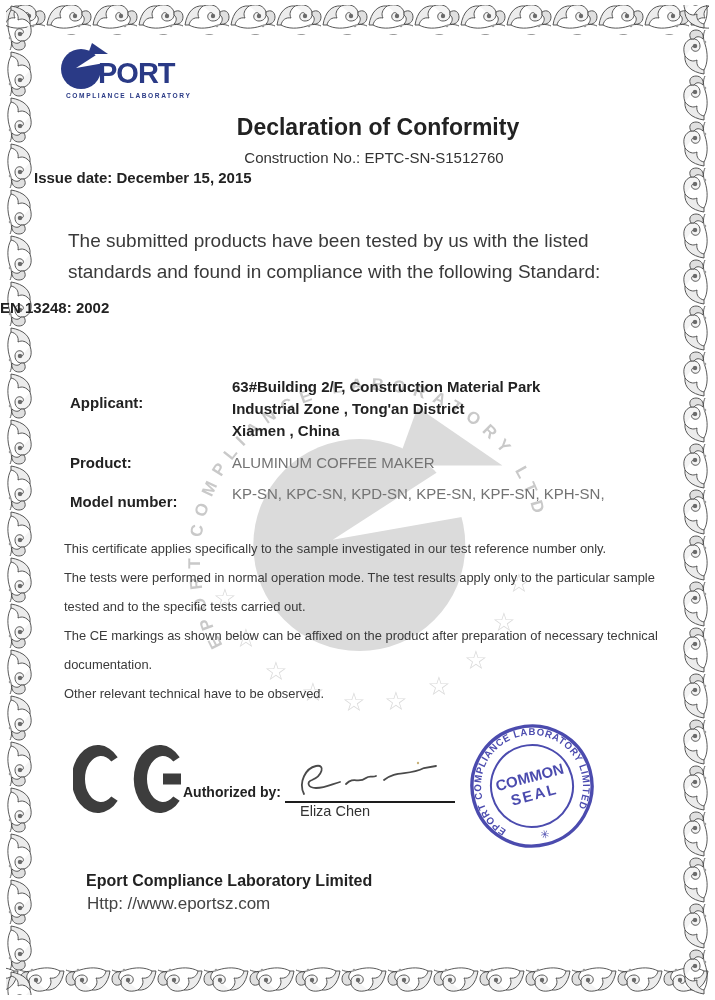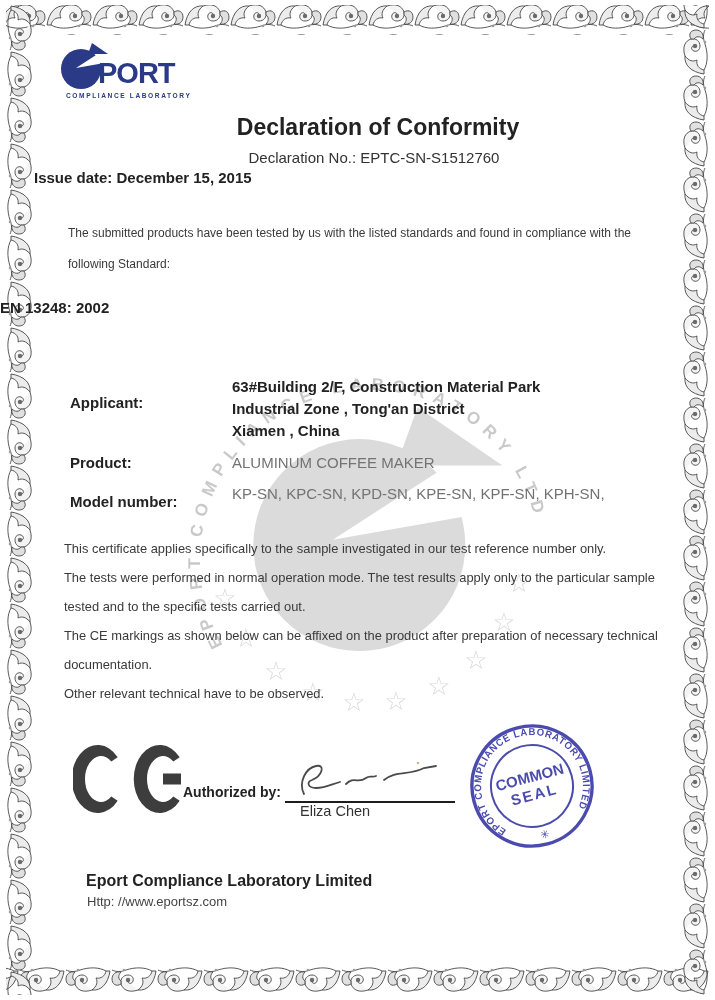--- a/index.html
+++ b/index.html
@@ -8,38 +8,38 @@
     font-family:"Liberation Sans",sans-serif;color:#333;overflow:hidden;
   }
   .abs{position:absolute;}
   
   .logo-svg{position:absolute;left:60px;top:42px;}
   .logo-tagline{position:absolute;left:66px;top:92px;font-size:6.6px;letter-spacing:1.6px;color:#2a3a86;font-weight:bold;}
   
   .title{position:absolute;left:38px;top:114px;width:680px;text-align:center;font-size:23px;font-weight:700;color:#222;}
   .reg{position:absolute;left:34px;top:149px;width:680px;text-align:center;font-size:15px;color:#333;}
   .issue{position:absolute;left:34px;top:169px;width:680px;text-align:left;font-size:15px;font-weight:700;color:#222;}
-  .intro{position:absolute;left:68px;top:206px;width:584px;font-size:12px;line-height:31px;color:#3a3a3a;}
+  .intro{position:absolute;left:68px;top:206px;width:584px;font-size:19px;line-height:31px;color:#3a3a3a;}
   .standard{position:absolute;left:0px;top:299px;width:670px;text-align:left;font-size:15px;font-weight:700;color:#222;}
   
   .field-label{position:absolute;left:70px;font-size:15px;font-weight:700;color:#222;}
   .field-value{position:absolute;left:232px;font-size:15px;color:#737373;}
   .applicant-value{top:376px;font-weight:700;line-height:22px;color:#222;width:420px;}
   .notes{position:absolute;left:64px;top:534px;width:601px;font-size:12.9px;color:#3a3a3a;}
   .notes p{margin:0;line-height:29px;}
   
   .ce-svg{position:absolute;left:73px;top:743px;}
   .auth-label{position:absolute;left:183px;top:784px;font-size:14px;font-weight:700;color:#222;}
   .sig-line{position:absolute;left:285px;top:763px;width:170px;height:38px;border-bottom:2px solid #1d1d1d;}
   .sig-svg{position:absolute;left:296px;top:760px;}
   .signer{position:absolute;left:300px;top:803px;font-size:14.5px;color:#333;}
   .seal-svg{position:absolute;left:462px;top:716px;}
   
   .footer-company{position:absolute;left:86px;top:872px;font-size:16px;font-weight:700;color:#222;}
-  .footer-url{position:absolute;left:87px;top:894px;font-size:13px;color:#444;}
+  .footer-url{position:absolute;left:87px;top:894px;font-size:17px;color:#444;}
   svg text{font-family:"Liberation Sans",sans-serif;}
 </style>
 </head>
 <body>
 
 <div class="page">
 
   <svg class="abs" style="left:0;top:0" width="715" height="1000" viewBox="0 0 715 1000">
     <defs>
       <g id="scrollMotif" stroke="#454545" stroke-width="0.9" stroke-linejoin="round">
@@ -96,21 +96,21 @@
     <g>
       <circle cx="21" cy="27" r="20" fill="#2a3a86"></circle>
       <polygon points="16,26 50,4 50,20" fill="#ffffff"></polygon>
       <polygon points="32,1 48,12 28,12" fill="#2a3a86"></polygon>
     </g>
     <text x="38" y="41" font-size="29" font-weight="bold" fill="#2a3a86" letter-spacing="-1">PORT</text>
   </svg>
   <div class="logo-tagline">COMPLIANCE LABORATORY</div>
 
   <div class="title">Declaration of Conformity</div>
-  <div class="reg">Declaration No.: EPTC-SN-S1512760</div>
+  <div class="reg">Construction No.: EPTC-SN-S1512760</div>
   <div class="issue">Issue date: December 15, 2015</div>
 
   <p class="intro">The submitted products have been tested by us with the listed standards and found in compliance with the following Standard:</p>
 
   <div class="standard">EN 13248: 2002</div>
 
   <div class="field-label" style="top:394px">Applicant:</div>
   <div class="field-value applicant-value">
     <div>63#Building 2/F, Construction Material Park</div>
     <div>Industrial Zone , Tong'an District</div>

